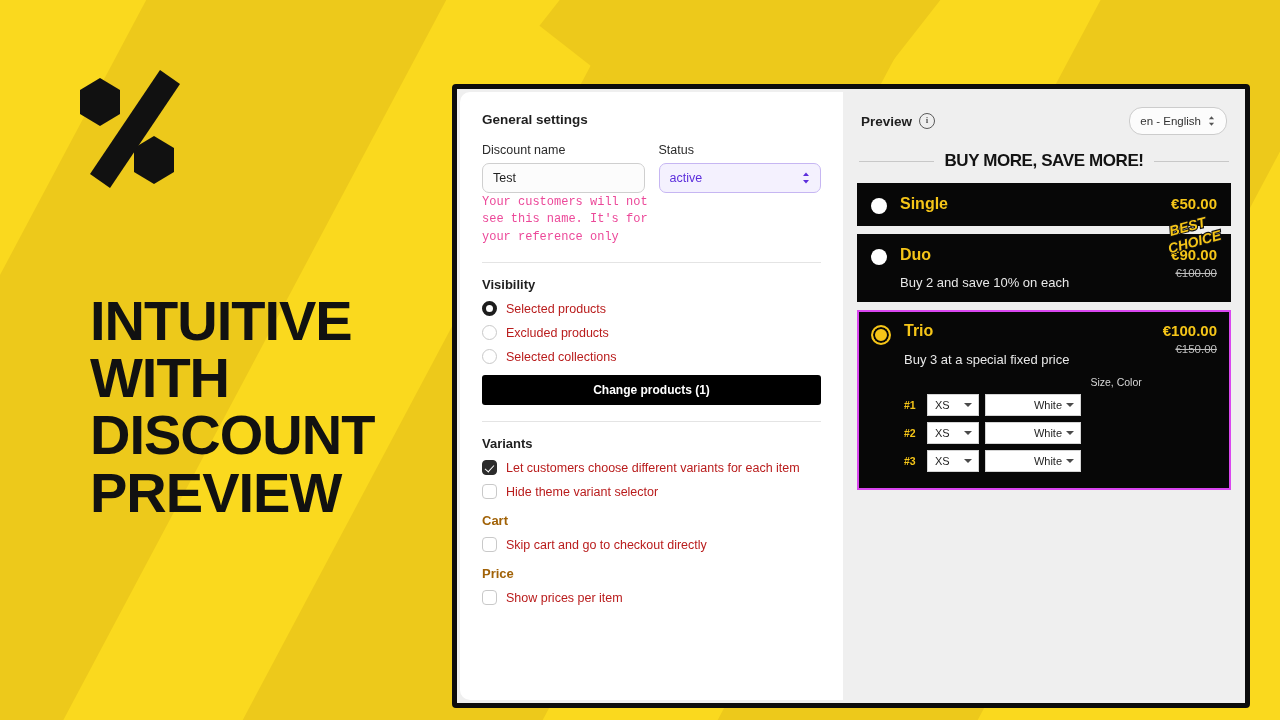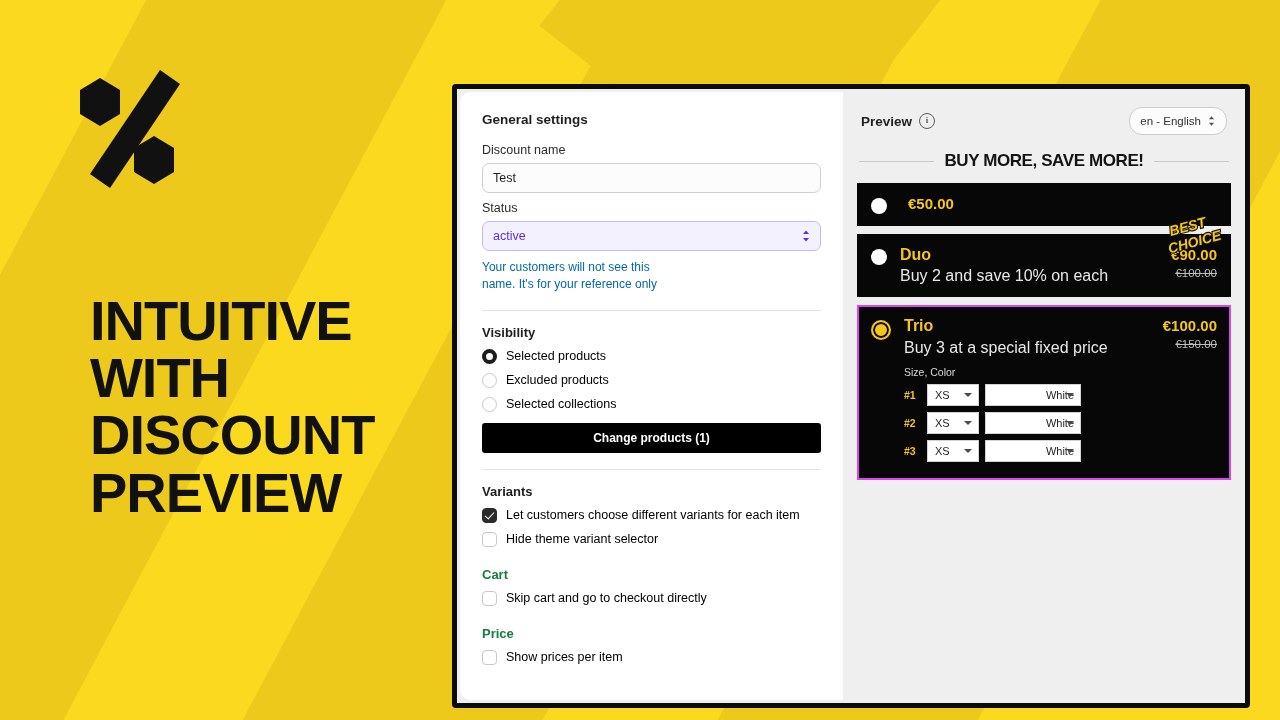--- a/index.html
+++ b/index.html
@@ -83,21 +83,21 @@
     padding: 20px 22px 0 22px;
     box-sizing: border-box;
     overflow: hidden;
   }
   .section-title {
     font-size: 13.5px;
     font-weight: bold;
     color: #1f1f1f;
     margin: 0 0 16px 0;
   }
-  .field-row { display: flex; gap: 8px; flex-direction: column; }
+  .field-row { display: flex; gap: 14px; }
   .field { flex: 1; }
   .field-label {
     font-size: 12.5px;
     color: #2b2b2b;
     margin-bottom: 6px;
   }
   .text-input {
     width: 100%;
     height: 30px;
     box-sizing: border-box;
@@ -126,45 +126,46 @@
   }
   .chev-updown {
     position: absolute;
     right: 9px; top: 50%;
     transform: translateY(-50%);
     width: 10px; height: 14px;
     color: #5C2EDC;
   }
   .helper-text {
     font-size: 12px;
-    color: #0369a1;
+    color: #ec4899;
     line-height: 1.45;
-    margin-top: 8px;
+    margin-top: 1px;
     max-width: 190px;
+    font-family: Liberation Mono, monospace;
   }
   .divider {
     height: 1px;
     background: #E4E4E4;
     margin: 16px 0 14px 0;
   }
   .sub-title {
     font-size: 13px;
     font-weight: bold;
     color: #1f1f1f;
     margin: 0 0 9px 0;
   }
   .opt-row {
     display: flex;
     align-items: center;
     gap: 9px;
     margin-bottom: 9px;
   }
   .opt-label {
     font-size: 12.5px;
-    color: #000000;
+    color: #b91c1c;
   }
   .radio {
     width: 15px; height: 15px;
     border-radius: 50%;
     border: 1.5px solid #C9C9C9;
     background: #fff;
     box-sizing: border-box;
     flex: 0 0 auto;
   }
   .radio.checked {
@@ -202,22 +203,22 @@
     color: #ffffff;
     font-size: 12px;
     font-weight: bold;
     font-family: "Liberation Sans", sans-serif;
     cursor: pointer;
     margin-top: 2px;
   }
   .group-head {
     font-size: 13px;
     font-weight: bold;
-    color: #15803d;
-    margin: 20px 0 9px 0;
+    color: #a16207;
+    margin: 14px 0 9px 0;
   }
 
   
   .preview-panel {
     flex: 1;
     background: #EFEFEF;
     padding: 18px 14px 0 14px;
     box-sizing: border-box;
   }
   .preview-head {
@@ -305,23 +306,23 @@
     box-shadow: inset 0 0 0 2px #070707;
   }
   .offer-body { flex: 1; min-width: 0; }
   .offer-name {
     font-size: 16px;
     font-weight: bold;
     color: #F5C518;
     line-height: 1.15;
   }
   .offer-desc {
-    font-size: 16px;
+    font-size: 13px;
     color: #E8E8E8;
-    margin-top: 3px;
+    margin-top: 11px;
   }
   .offer-prices {
     text-align: right;
     flex: 0 0 auto;
     padding-left: 8px;
   }
   .price-now {
     font-size: 15px;
     font-weight: bold;
     color: #F5C518;
@@ -341,20 +342,21 @@
     width: 58px; height: 44px;
     transform: rotate(-9deg);
     pointer-events: none;
   }
 
   .variant-zone { margin-top: 9px; }
   .variant-head {
     font-size: 10.5px;
     color: #D8D8D8;
     margin-bottom: 6px;
+    text-align: right;
   }
   .variant-row {
     display: flex;
     align-items: center;
     gap: 6px;
     margin-bottom: 6px;
   }
   .variant-index {
     font-size: 10.5px;
     font-weight: bold;
@@ -362,21 +364,21 @@
     width: 17px;
   }
   .vselect {
     position: relative;
     height: 22px;
     background: #FFFFFF;
     border: 1px solid #D4D4D4;
     box-sizing: border-box;
     display: flex;
     align-items: center;
-    padding: 0 6px 0 7px;
+    padding: 0 18px 0 7px;
     font-size: 11px;
     color: #1f1f1f;
   }
   .vselect.size { width: 52px; }
   .vselect.color { width: 96px; justify-content: flex-end; }
   .vcaret {
     position: absolute;
     right: 6px; top: 50%;
     margin-top: -1.5px;
     width: 0; height: 0;
@@ -497,20 +499,23 @@
       <div class="offers-card">
 
         <div class="buy-more-row">
           <span class="rule"></span>
           <span class="buy-more-text">BUY MORE, SAVE MORE!</span>
           <span class="rule"></span>
         </div>
 
         <div class="offer">
           <span class="dot"></span>
+          <div class="offer-body">
+            <div class="offer-name">Single</div>
+          </div>
           <div class="offer-prices">
             <div class="price-now">€50.00</div>
           </div>
         </div>
 
         <div class="offer">
           <span class="dot"></span>
           <div class="offer-body">
             <div class="offer-name">Duo</div>
             <div class="offer-desc">Buy 2 and save 10% on each</div>

